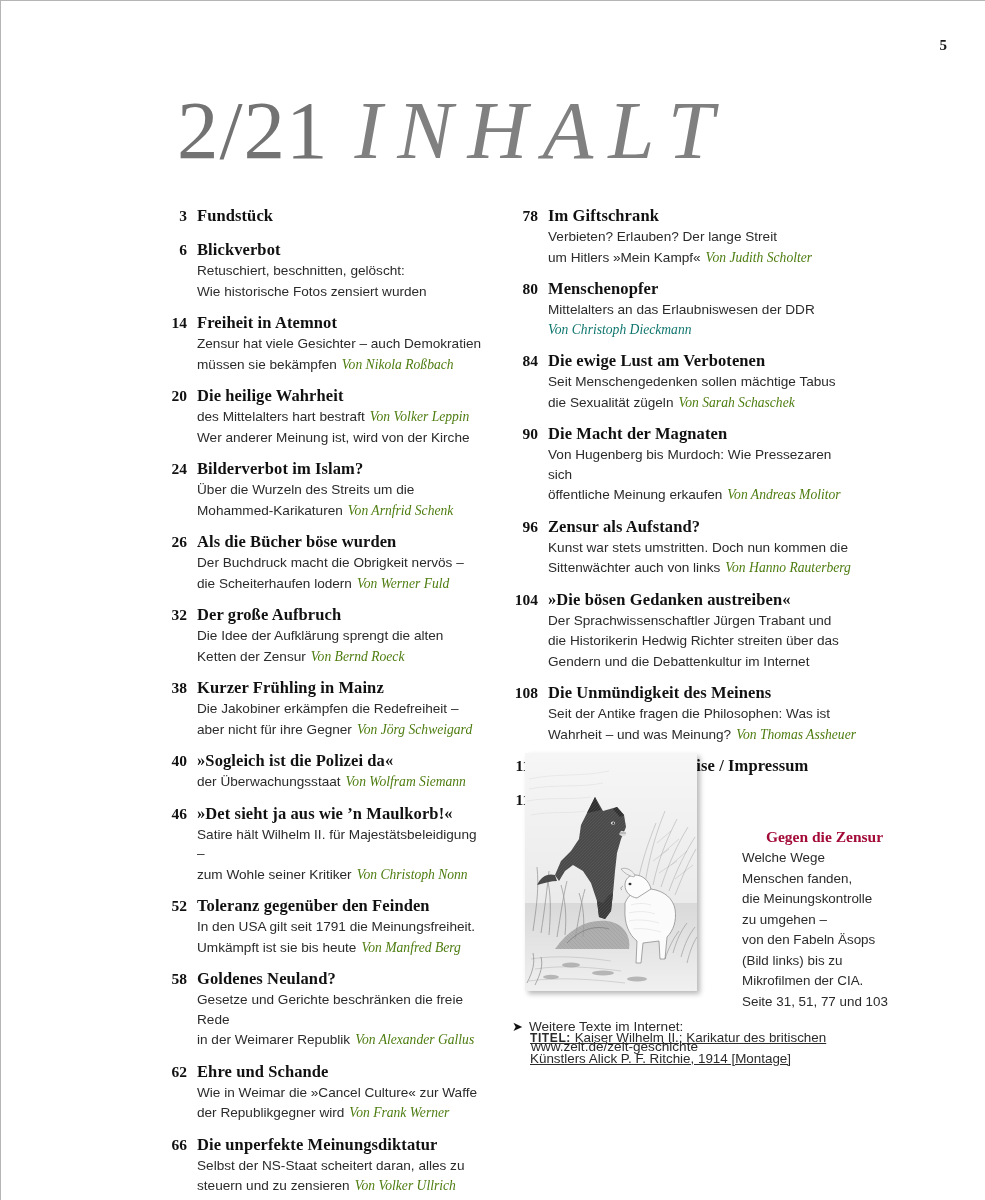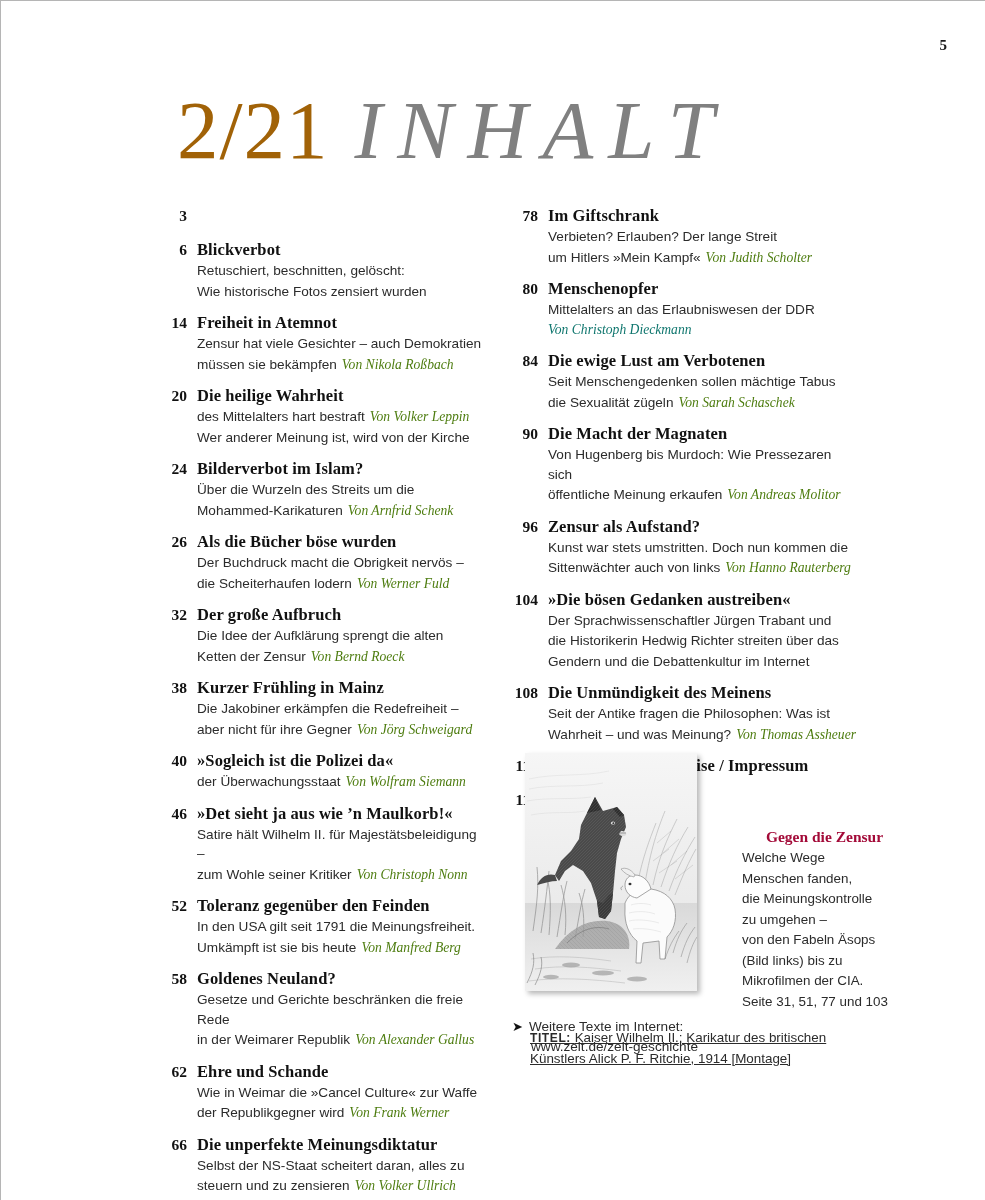--- a/index.html
+++ b/index.html
@@ -38,21 +38,21 @@
   .masthead {
     position: absolute;
     left: 176px;
     top: 88px;
     font-family: "Liberation Serif", serif;
     font-size: 83px;
     line-height: 1;
     white-space: nowrap;
   }
   .masthead .issue {
-    color: #a16207;
+    color: #737373;
     letter-spacing: 1px;
   }
   .masthead .word {
     color: #808080;
     letter-spacing: 15px;
     margin-left: 26px;
     font-style: italic;
   }
 
   
@@ -210,20 +210,23 @@
 
   <div class="folio">5</div>
 
   <div class="masthead">
     <span class="issue">2/21</span><span class="word">INHALT</span>
   </div>
 
   <div class="col col-left">
       <div class="entry plain">
         <div class="num">3</div>
+        <div class="body">
+          <div class="title">Fundstück</div>
+        </div>
       </div>
       <div class="entry">
         <div class="num">6</div>
         <div class="body">
           <div class="title">Blickverbot</div>
           <div class="desc"><span>Retuschiert, beschnitten, gelöscht:</span></div>
           <div class="desc"><span>Wie historische Fotos zensiert wurden</span></div>
         </div>
       </div>
       <div class="entry">

